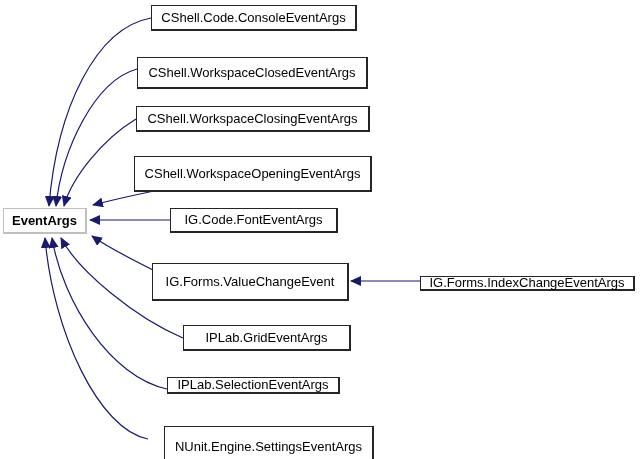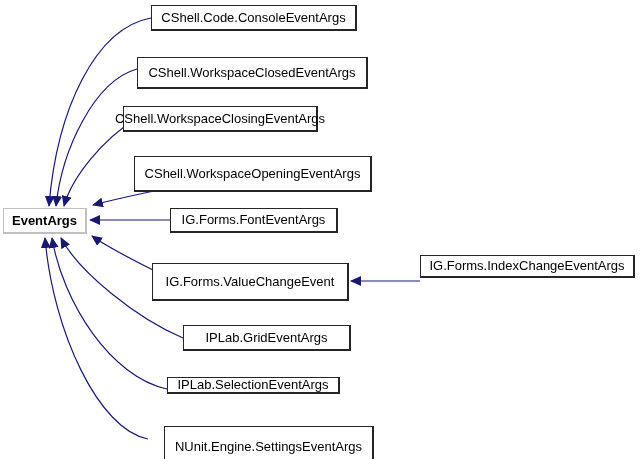--- a/index.html
+++ b/index.html
@@ -63,39 +63,39 @@
   </div>
 
   <div class="node" style="left:151px;top:5px;width:206px;height:26px">
     <span class="ln">CShell.Code.ConsoleEventArgs</span>
   </div>
 
   <div class="node" style="left:137px;top:57px;width:231px;height:32px">
     <span class="ln">CShell.WorkspaceClosedEventArgs</span>
   </div>
 
-  <div class="node" style="left:123px;top:106px;width:195px;height:26px">
+  <div class="node" style="left:136px;top:106px;width:234px;height:26px">
     <span class="ln">CShell.WorkspaceClosingEventArgs</span>
   </div>
 
   <div class="node" style="left:134px;top:156px;width:238px;height:36px">
     <span class="ln">CShell.WorkspaceOpeningEventArgs</span>
   </div>
 
   <div class="node" style="left:170px;top:208px;width:168px;height:25px">
-    <span class="ln">IG.Forms.FontEventArgs</span>
+    <span class="ln">IG.Code.FontEventArgs</span>
   </div>
 
   <div class="node" style="left:152px;top:263px;width:197px;height:38px">
     <span>
       <span class="ln">IG.Forms.ValueChangeEvent</span>
     </span>
   </div>
 
-  <div class="node" style="left:420px;top:255px;width:215px;height:23px">
+  <div class="node" style="left:420px;top:276px;width:215px;height:15px">
     <span class="ln">IG.Forms.IndexChangeEventArgs</span>
   </div>
 
   <div class="node" style="left:183px;top:325px;width:168px;height:26px">
     <span class="ln">IPLab.GridEventArgs</span>
   </div>
 
   <div class="node" style="left:167px;top:377px;width:173px;height:17px">
     <span class="ln">IPLab.SelectionEventArgs</span>
   </div>

